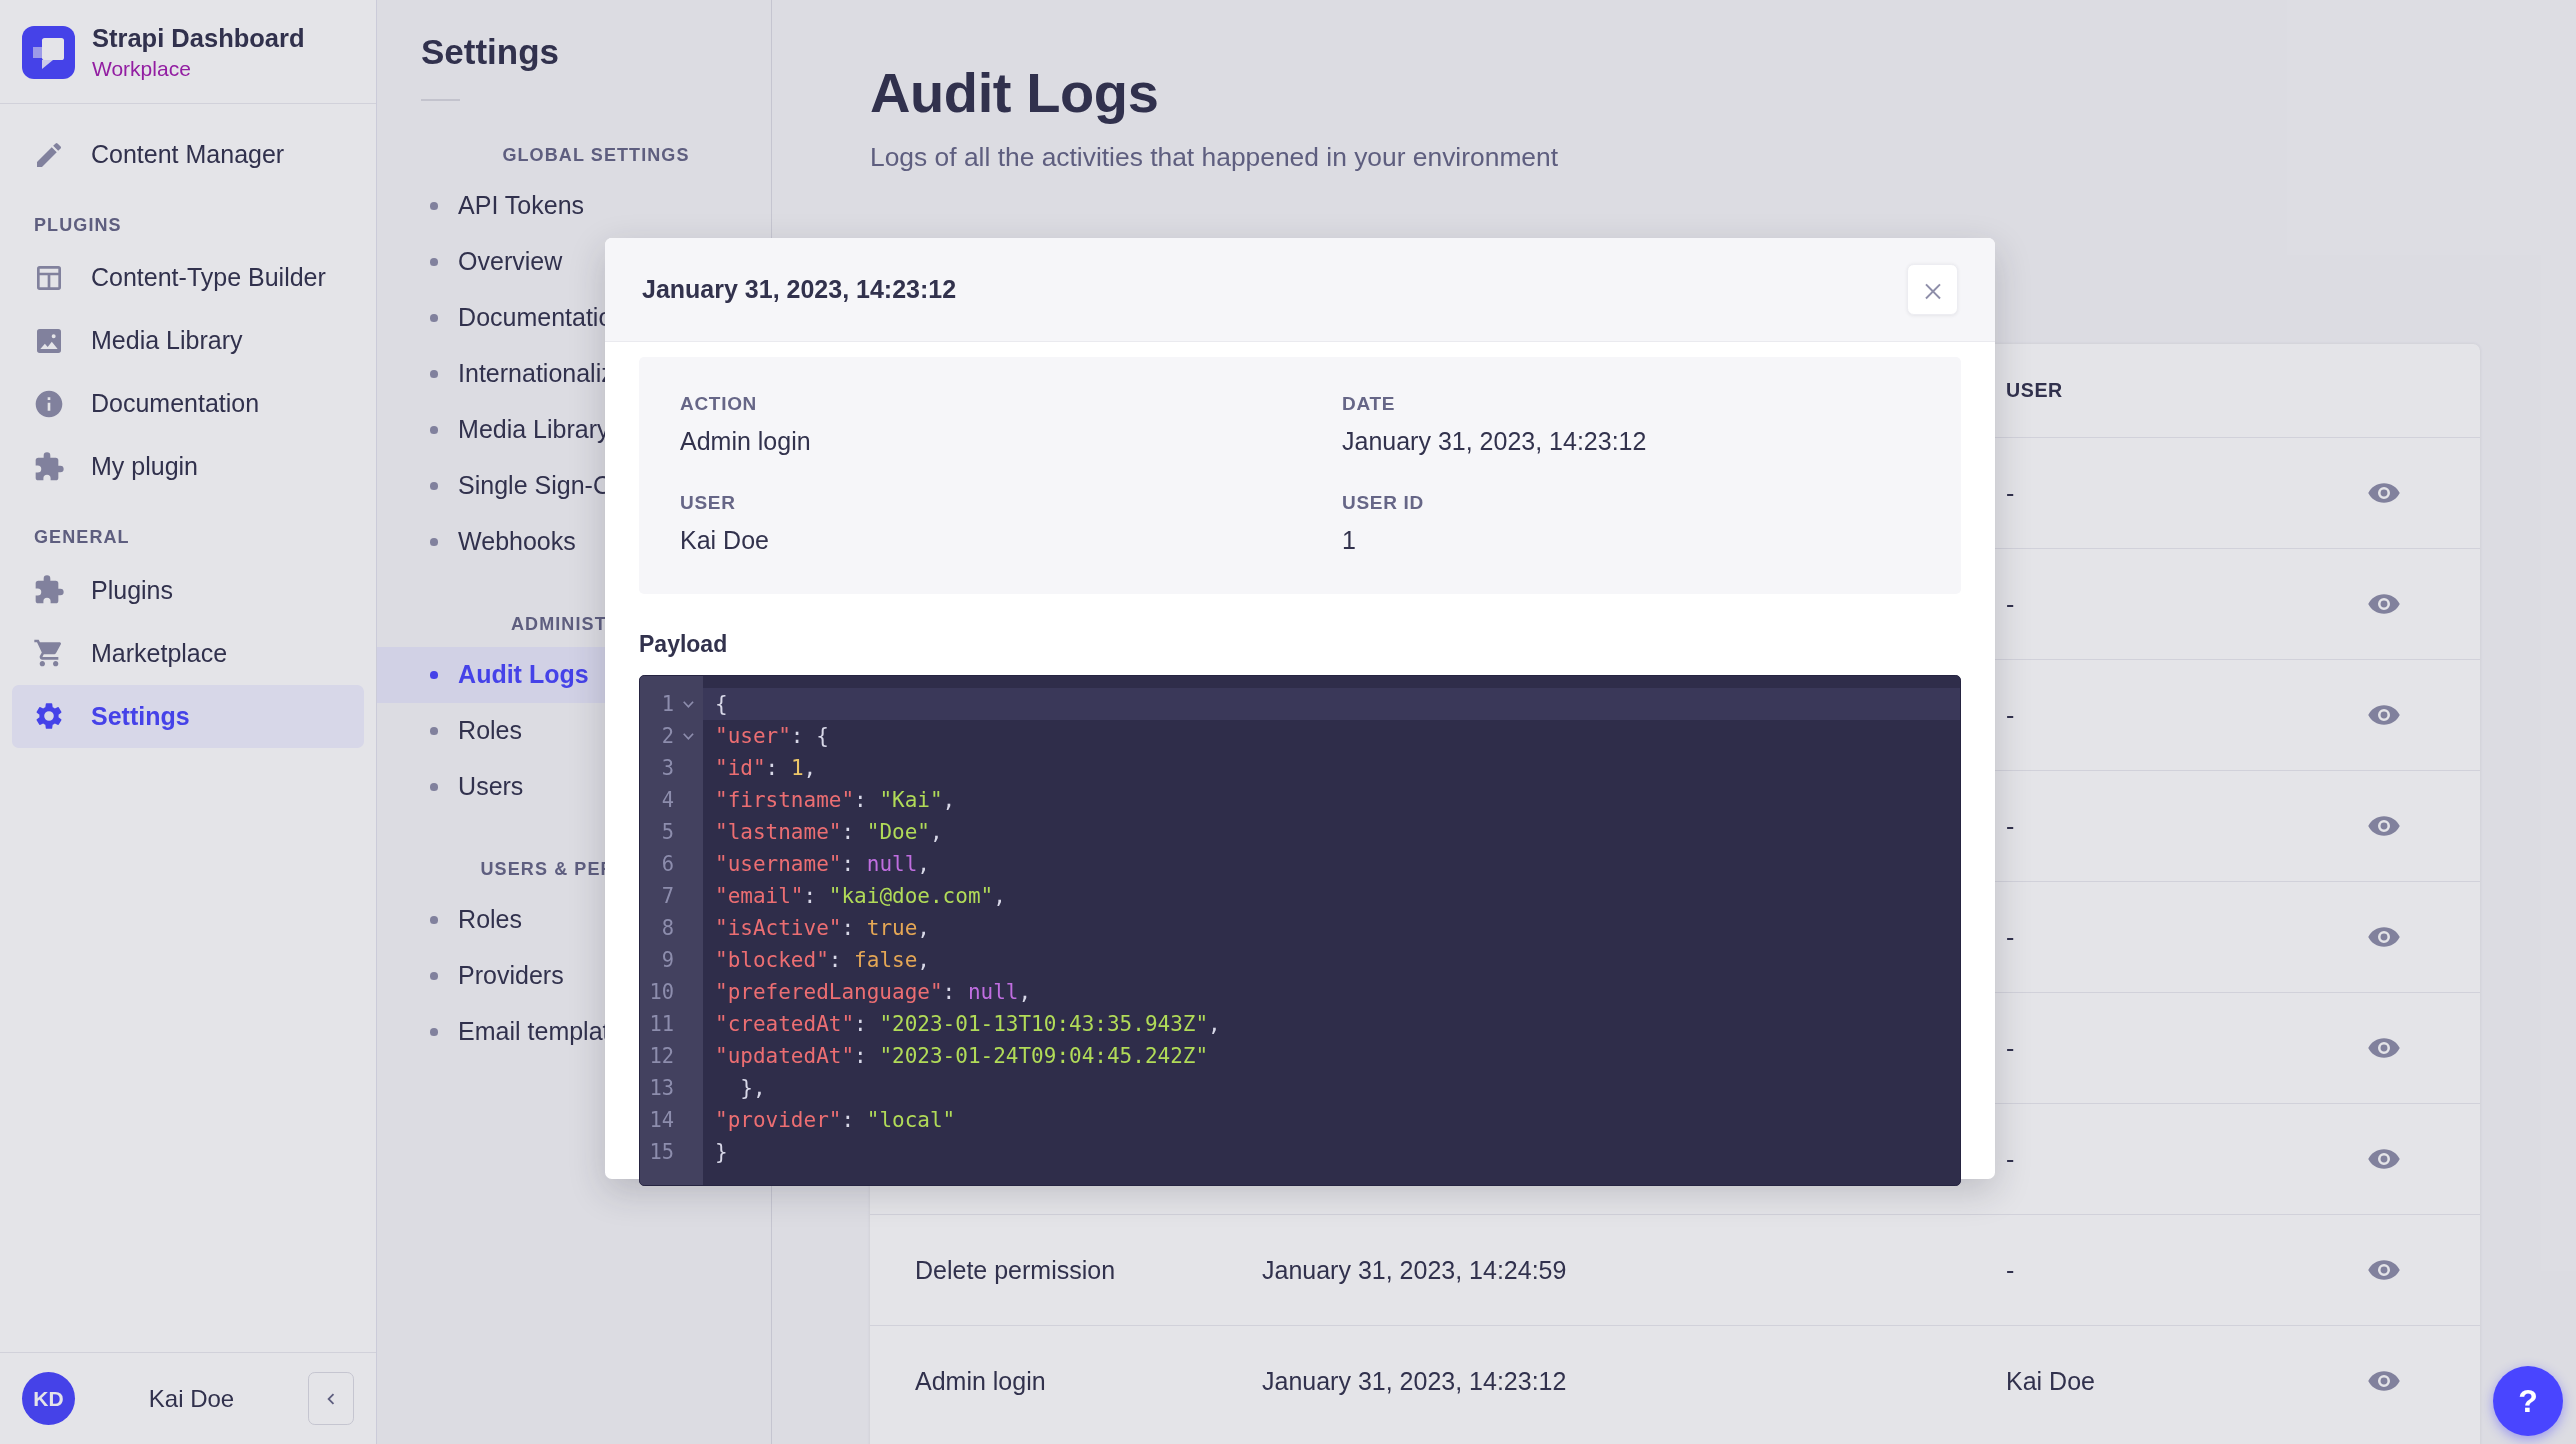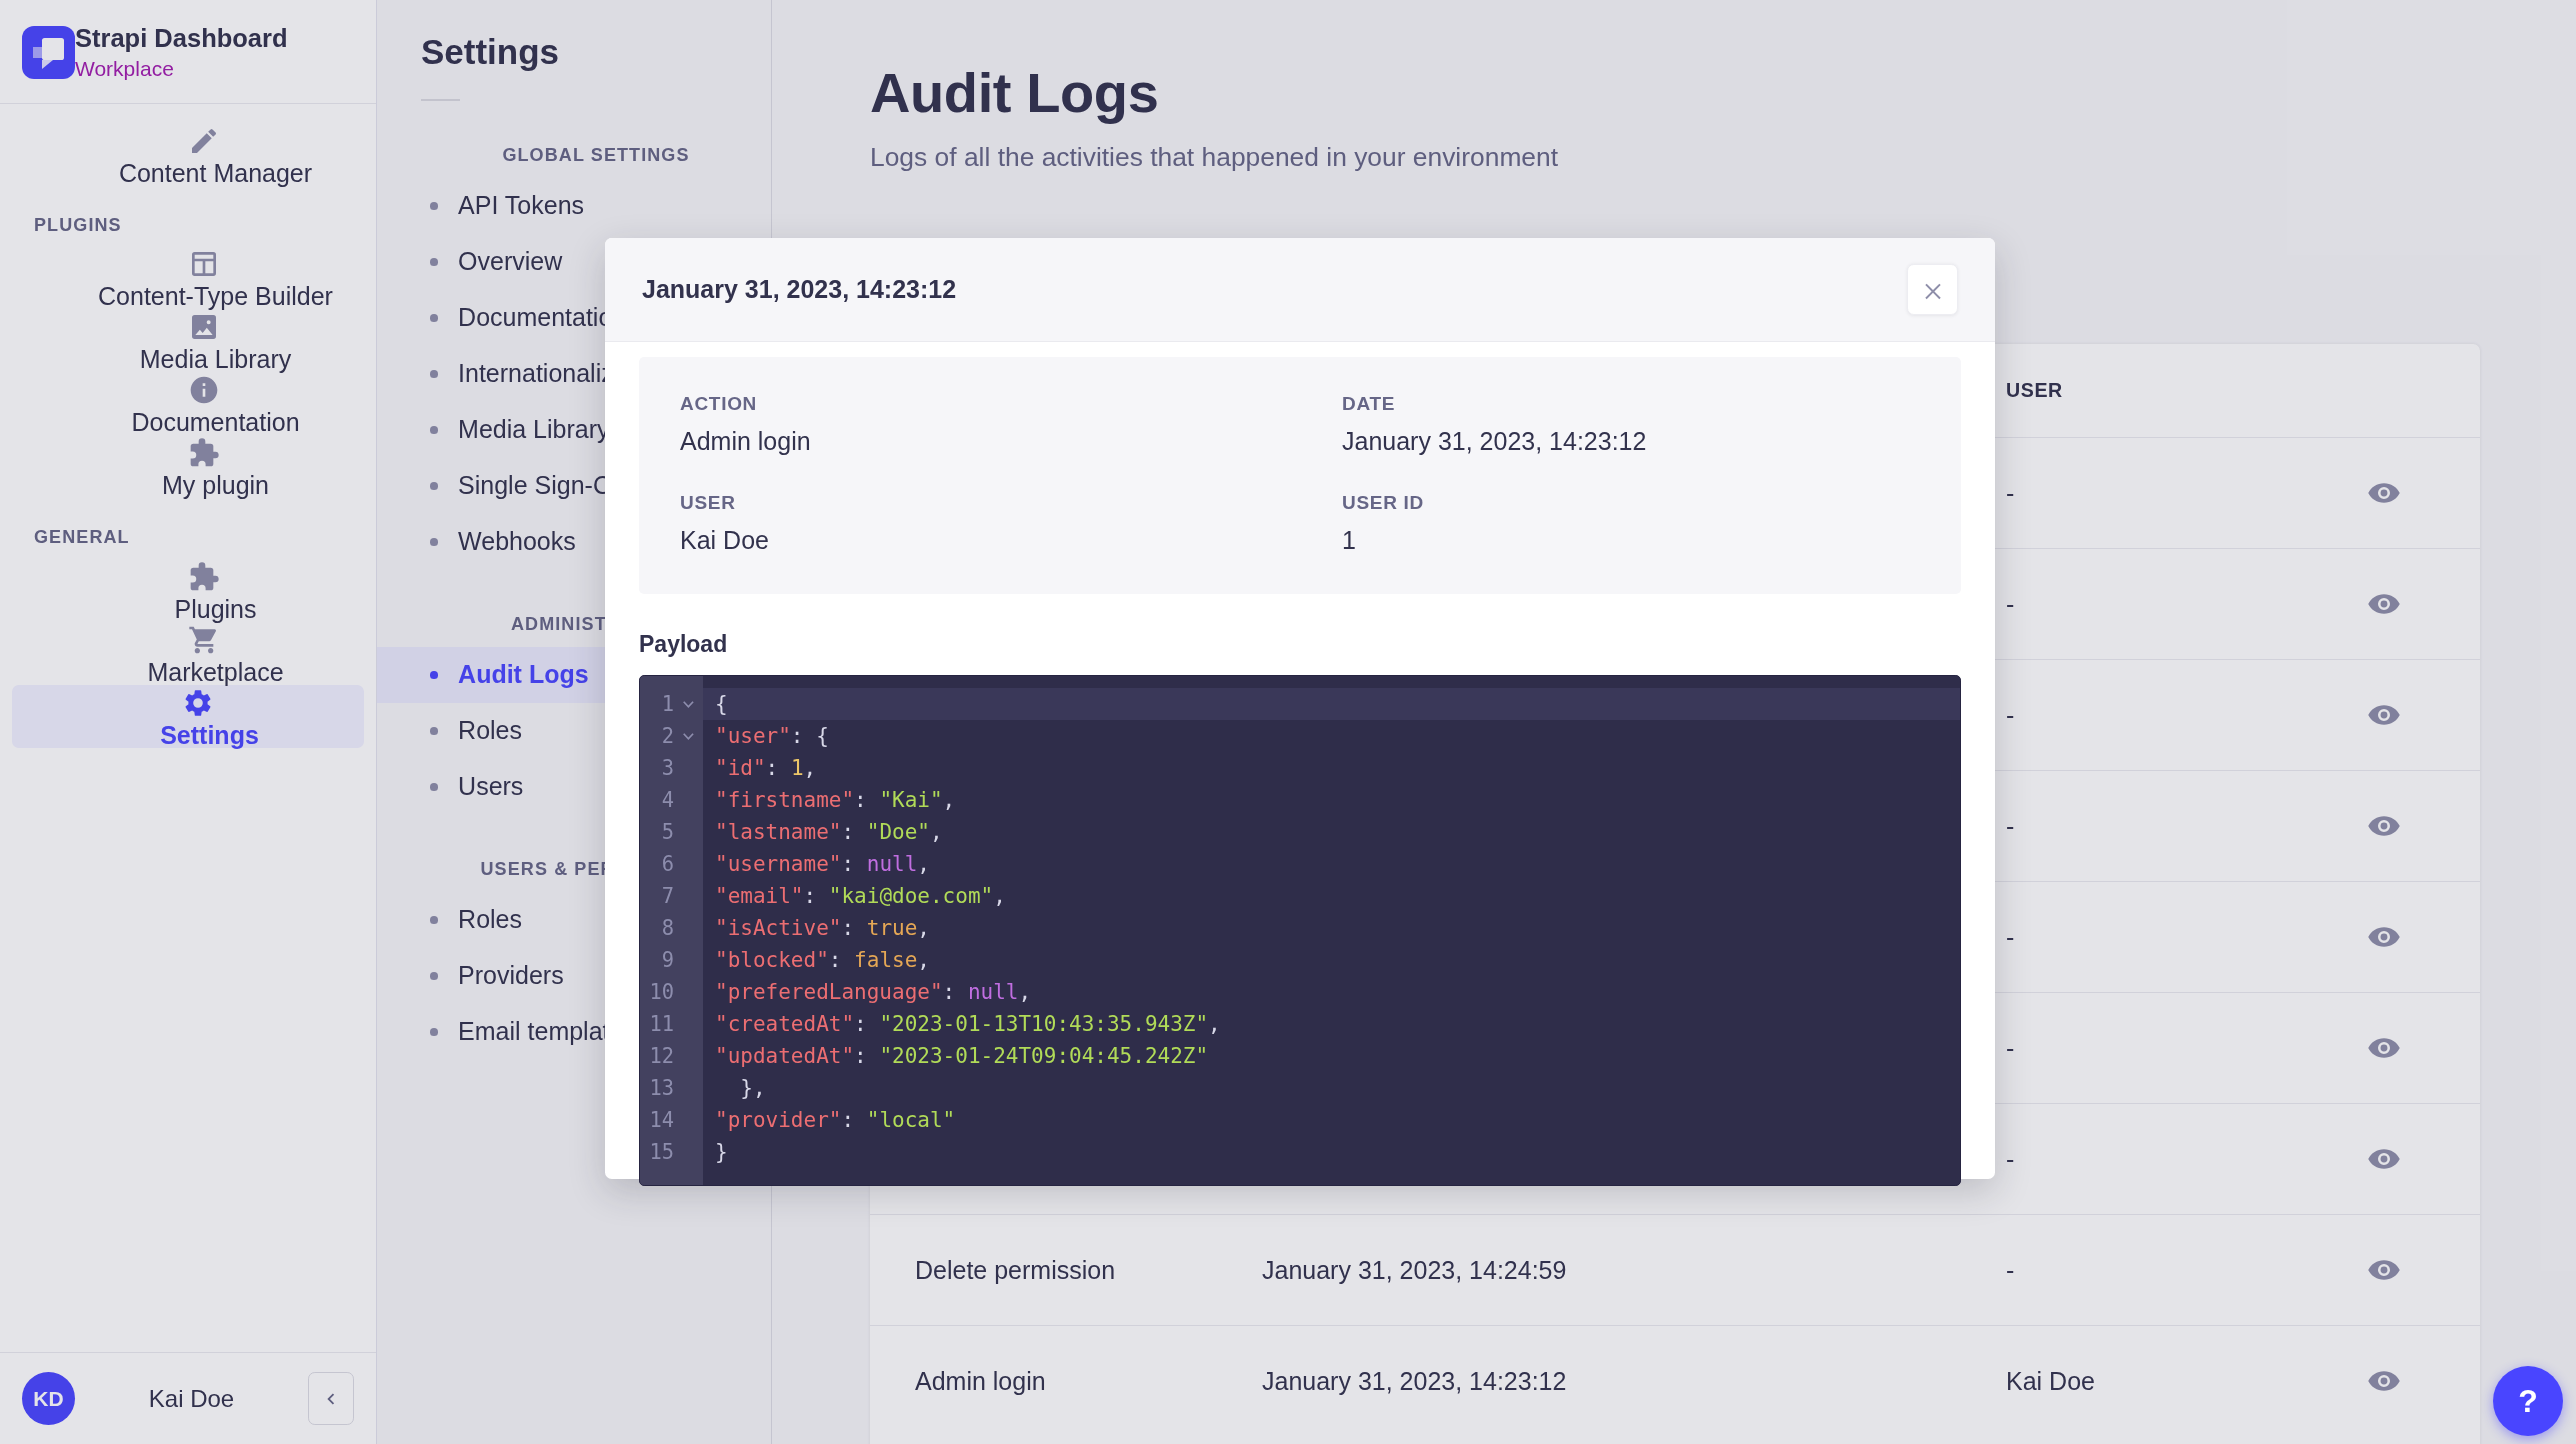--- a/index.html
+++ b/index.html
@@ -6,28 +6,28 @@
   html,body { width:2576px; height:1444px; overflow:hidden; }
   body { font-family:"Liberation Sans", sans-serif; background:#f6f6f9; color:#32324d; position:relative; }
 
   
   #sidebar { position:absolute; left:0; top:0; width:377px; height:1444px; background:#ffffff; border-right:0.9px solid #e3e3ee; z-index:1; }
   .brand { display:flex; align-items:center; padding:24px 20.4px 22px 22px; cursor:pointer; }
   .logo-box { width:53px; height:53px; border-radius:12px; background:#4945ff; position:relative; overflow:hidden; flex:none; }
   .logo-box .lg-a { position:absolute; left:20.4px; top:12px; width:22px; height:22px; background:#ffffff; border-radius:2.6px; }
   .logo-box .lg-b { position:absolute; left:11px; top:21px; width:11px; height:11px; background:rgba(255,255,255,.55); }
   .logo-box .lg-c { position:absolute; left:20.4px; top:34px; width:0; height:0; border-left:11px solid rgba(255,255,255,.85); border-bottom:9.4px solid transparent; }
-  .brand-text { }
+  .brand-text { margin-left:17px; }
   .brand-title { font-size:25.5px; font-weight:700; color:#32324d; }
   .brand-sub { font-size:21px; color:#a21caf; margin-top:4.3px; }
   .sidebar-divider { border-bottom:0.9px solid #eaeaef; }
   #sidebar nav { padding-top:19px; }
   .nav-section-label { font-size:18px; font-weight:700; letter-spacing:1.1px; color:#666687; margin:29px 0 10.2px 34px; }
   .nav-section-label:empty { display:none; margin:0; }
-  .nav-item { height:63px; display:flex; align-items:center; padding-left:31px; cursor:pointer;flex-direction:column; }
+  .nav-item { height:63px; display:flex; align-items:center; padding-left:31px; cursor:pointer; }
   .nav-icon { width:36px; height:36px; display:flex; align-items:center; justify-content:center; color:#8e8ea9; flex:none; }
   .nav-icon svg { width:32px; height:32px; fill:currentColor; }
   .nav-label { margin-left:24px; font-size:25px; font-weight:500; color:#32324d; }
   .nav-item.active { margin:0 12px; padding-left:19px; background:#f0f0ff; border-radius:6.8px; }
   .nav-item.active .nav-icon { color:#4945ff; }
   .nav-item.active .nav-label { color:#4945ff; font-weight:700; }
   .sidebar-user { position:absolute; left:0; bottom:0; width:100%; height:92px; border-top:0.9px solid #eaeaef; display:flex; align-items:center; padding:11px 22px; background:#ffffff; }
   .avatar { width:53px; height:53px; border-radius:50%; background:#4945ff; color:#fff; font-size:21px; font-weight:700; display:flex; align-items:center; justify-content:center; flex:none; }
   .user-name { flex:1; text-align:center; font-size:24px; color:#32324d; }
   .collapse-btn { width:46px; height:53px; border:0.9px solid #dcdce4; border-radius:6.8px; background:transparent; display:flex; align-items:center; justify-content:center; cursor:pointer; color:#666687; }

